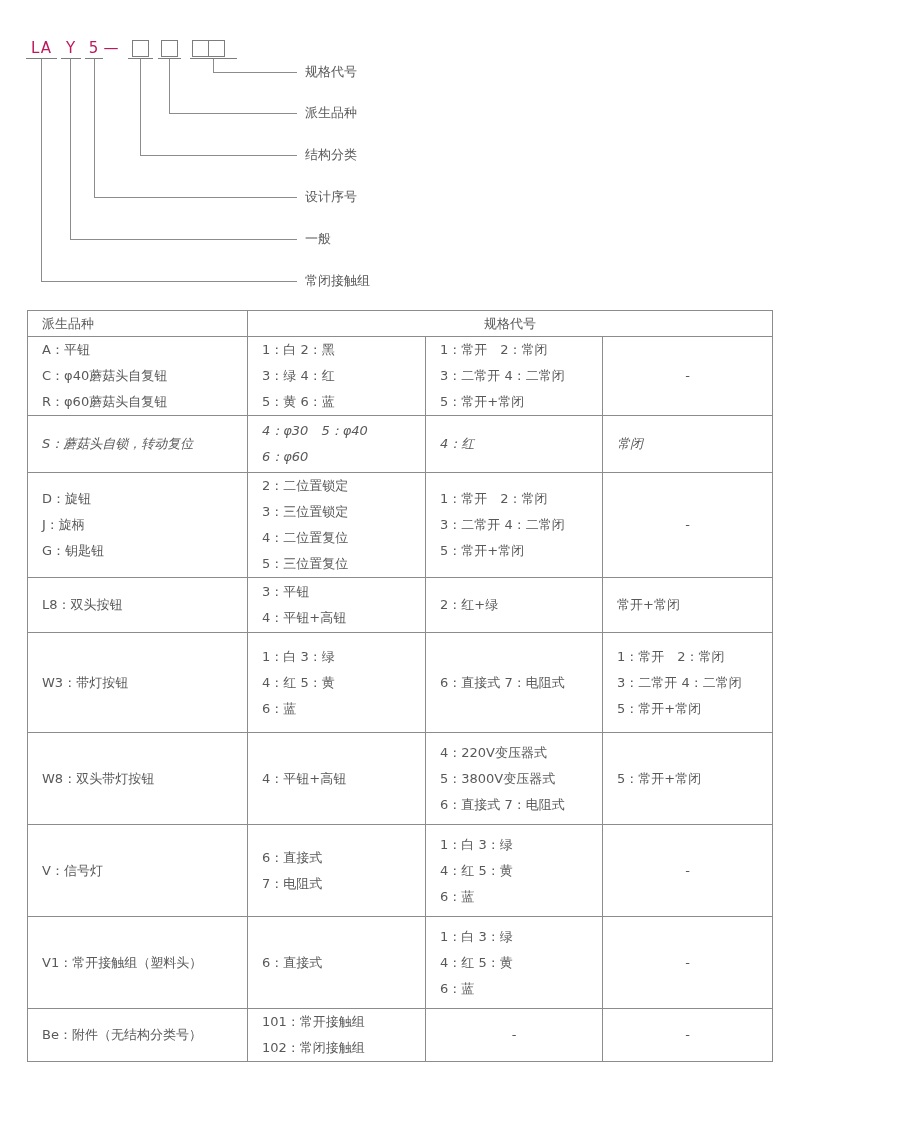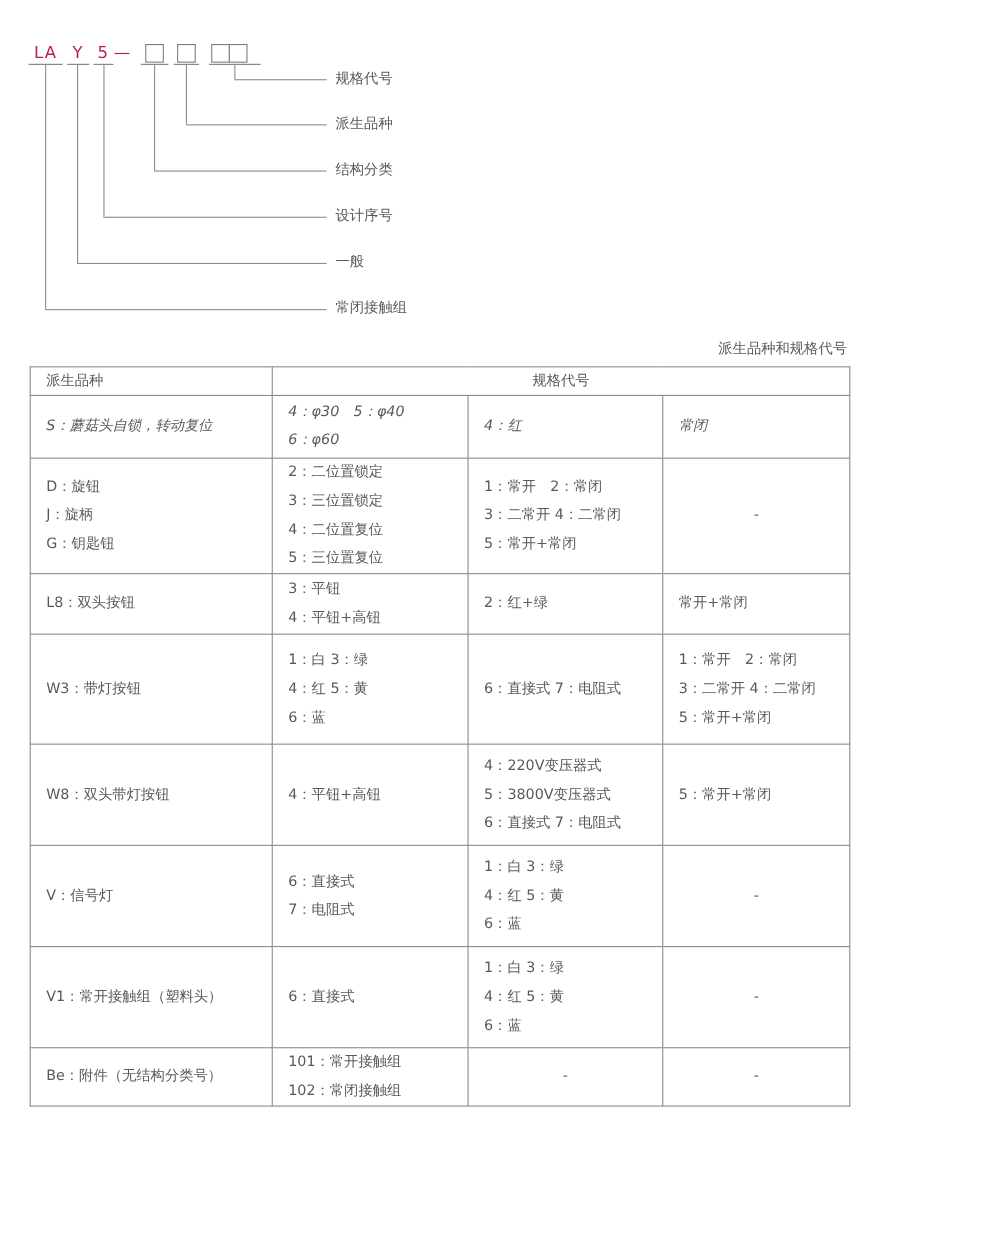--- a/index.html
+++ b/index.html
@@ -131,33 +131,44 @@
 
   <div class="lbl lbl1">规格代号</div>
   <div class="lbl lbl2">派生品种</div>
   <div class="lbl lbl3">结构分类</div>
   <div class="lbl lbl4">设计序号</div>
   <div class="lbl lbl5">一般</div>
   <div class="lbl lbl6">常闭接触组</div>
 </div>
 
 <div class="table-wrap">
-  <div class="caption">派生品种和规格代号</div>
   <table>
     <colgroup>
         <col class="c1">
         <col class="c2">
         <col class="c3">
         <col class="c4">
       </colgroup>
     <tbody>
       <tr class="hdr">
         <td>派生品种</td>
         <td class="merged" colspan="3">规格代号</td>
       </tr>
+      <tr class="r0">
+        <td>A：平钮
+C：φ40蘑菇头自复钮
+R：φ60蘑菇头自复钮</td>
+        <td>1：白 2：黑
+3：绿 4：红
+5：黄 6：蓝</td>
+        <td>1：常开　2：常闭
+3：二常开 4：二常闭
+5：常开+常闭</td>
+        <td class="ctr">-</td>
+      </tr>
       <tr class="r1">
         <td>S：蘑菇头自锁，转动复位</td>
         <td>4：φ30　5：φ40
 6：φ60</td>
         <td>4：红</td>
         <td>常闭</td>
       </tr>
       <tr class="r2">
         <td>D：旋钮
 J：旋柄

